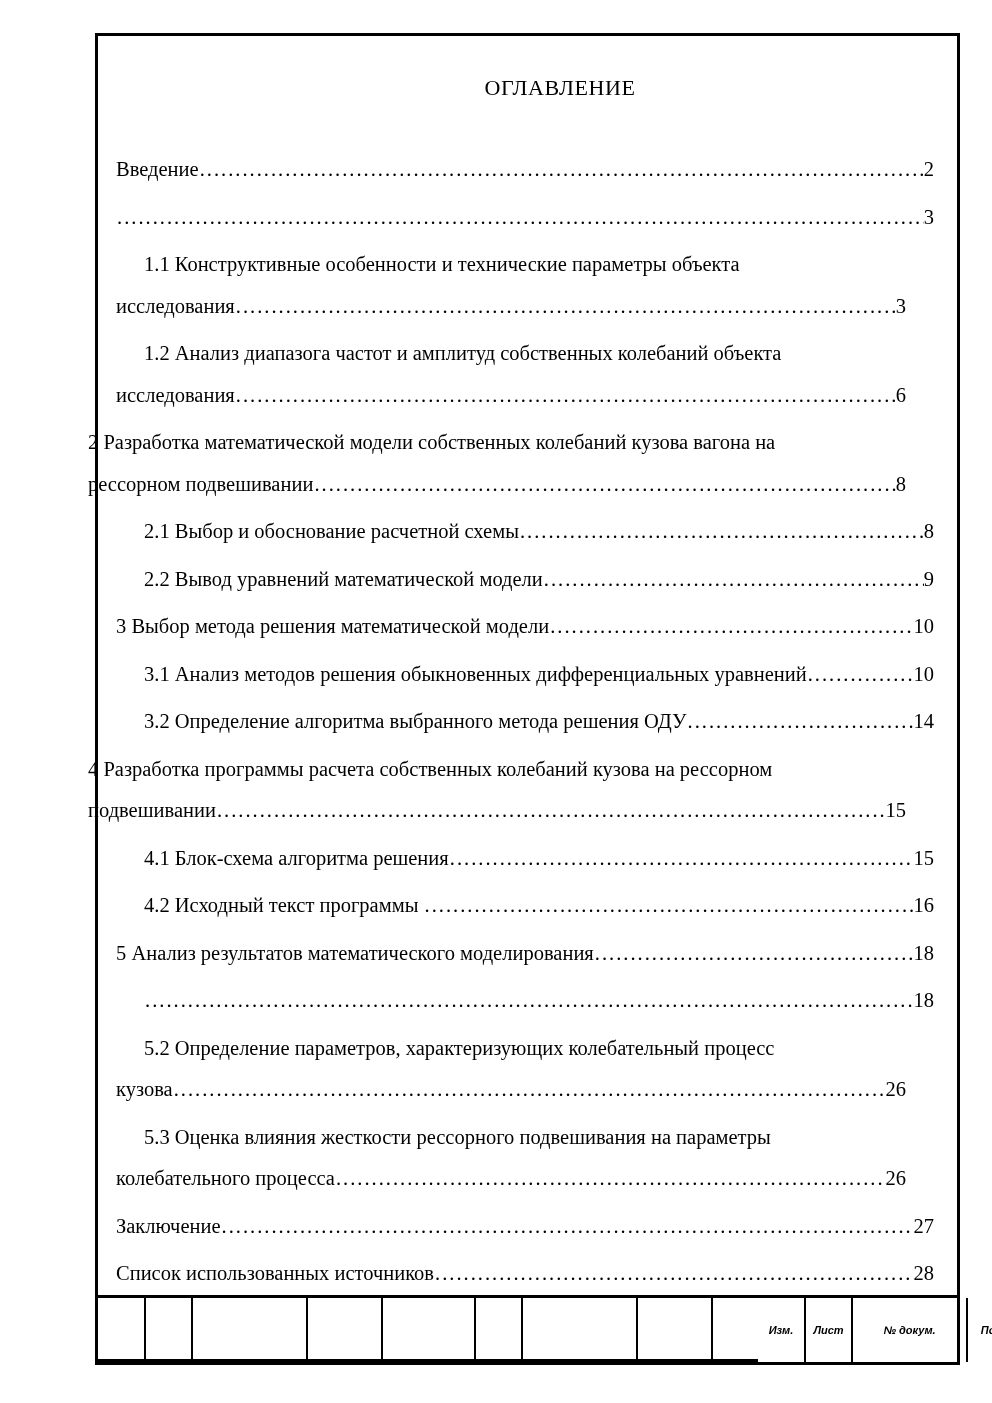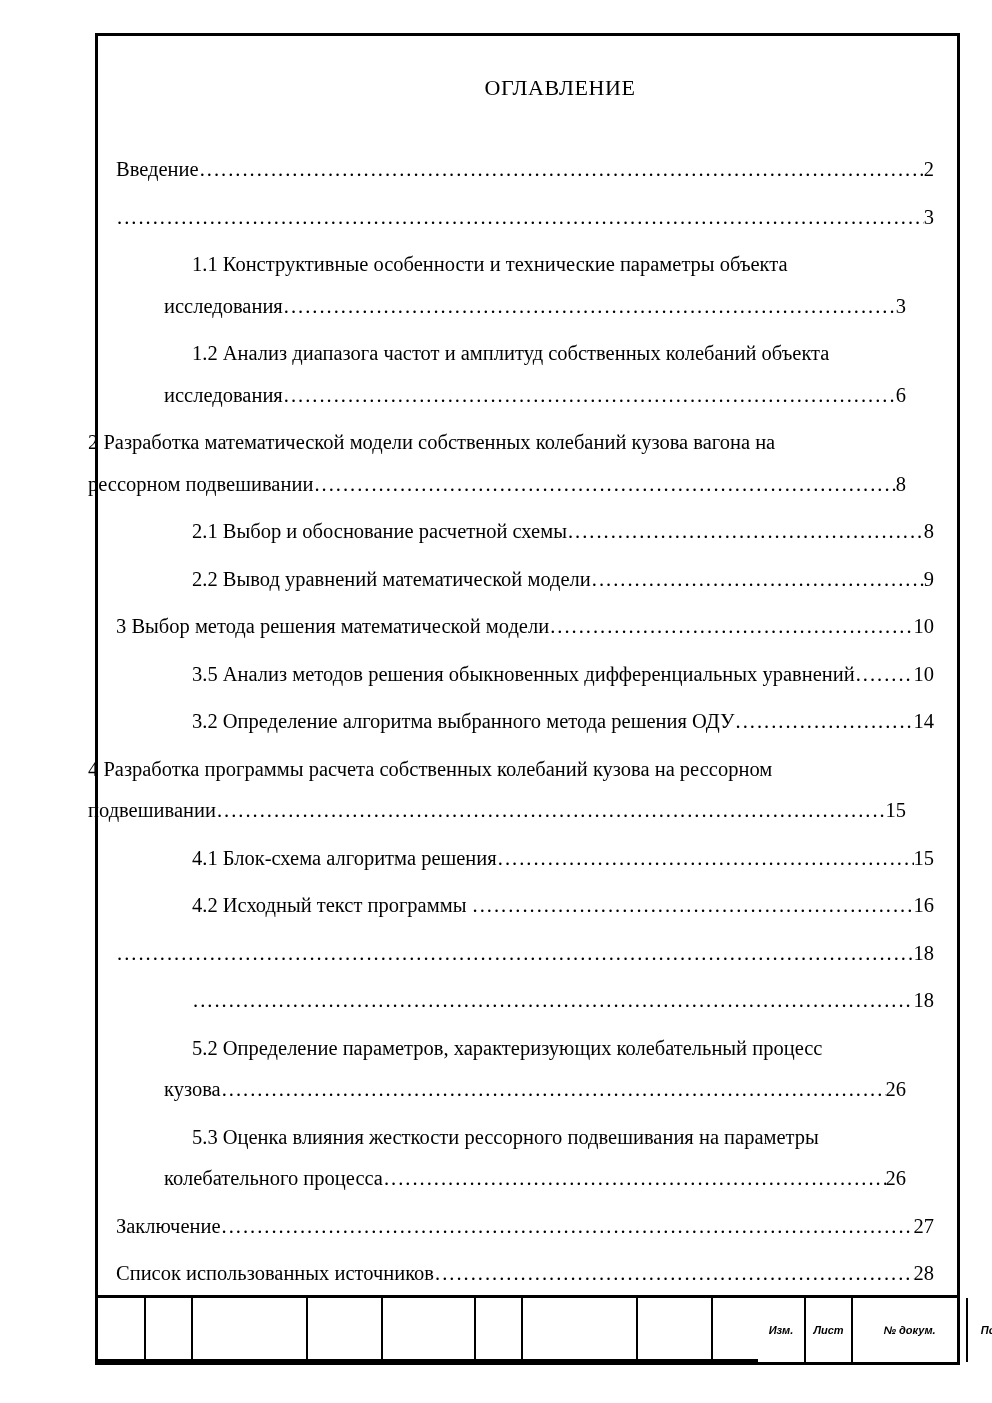--- a/index.html
+++ b/index.html
@@ -80,21 +80,21 @@
 
   
   .toc-entry .firstline {
     display: block;
     margin-bottom: 21px;
     white-space: normal;
   }
 
   
   .lvl1 { padding-left: 0px; }
-  .lvl2 { padding-left: 28px; margin-left: 48px; }
+  .lvl2 { padding-left: 28px; }
   .lvl2 .firstline { margin-left: 0px; }
   .hang0 { margin-left: -28px; }
 
   
   #title-block {
     position: absolute;
     left: 95px;
     top: 1295px;
     width: 865px;
     height: 70px;
@@ -228,21 +228,21 @@
       </div>
       <div class="toc-entry lvl1">
         <div class="row">
           <span class="label">3 Выбор метода решения математической модели</span>
           <span class="leader">.......................................................................................................................................................................................................</span>
           <span class="pageno">10</span>
         </div>
       </div>
       <div class="toc-entry lvl2">
         <div class="row">
-          <span class="label">3.5 Анализ методов решения обыкновенных дифференциальных уравнений</span>
+          <span class="label">3.1 Анализ методов решения обыкновенных дифференциальных уравнений</span>
           <span class="leader">.......................................................................................................................................................................................................</span>
           <span class="pageno">10</span>
         </div>
       </div>
       <div class="toc-entry lvl2">
         <div class="row">
           <span class="label">3.2 Определение алгоритма выбранного метода решения ОДУ</span>
           <span class="leader">.......................................................................................................................................................................................................</span>
           <span class="pageno">14</span>
         </div>
@@ -264,20 +264,21 @@
       </div>
       <div class="toc-entry lvl2">
         <div class="row">
           <span class="label">4.2 Исходный текст программы </span>
           <span class="leader">.......................................................................................................................................................................................................</span>
           <span class="pageno">16</span>
         </div>
       </div>
       <div class="toc-entry lvl1">
         <div class="row">
+          <span class="label">5 Анализ результатов математического моделирования</span>
           <span class="leader">.......................................................................................................................................................................................................</span>
           <span class="pageno">18</span>
         </div>
       </div>
       <div class="toc-entry lvl2">
         <div class="row">
           <span class="leader">.......................................................................................................................................................................................................</span>
           <span class="pageno">18</span>
         </div>
       </div>

